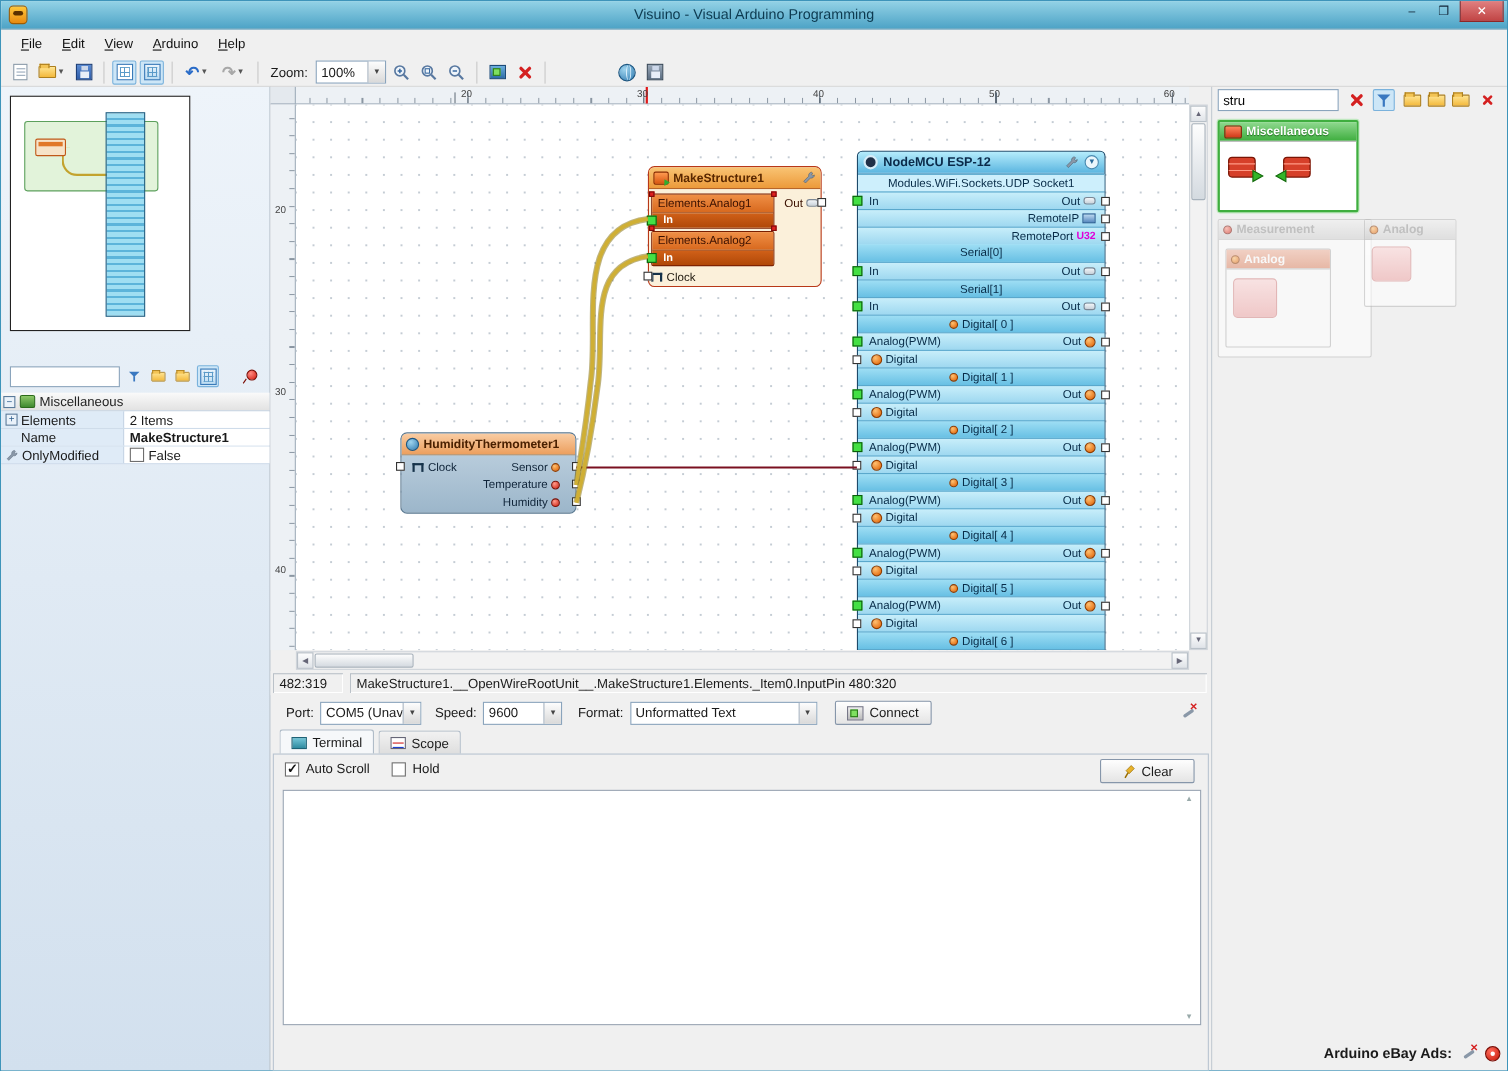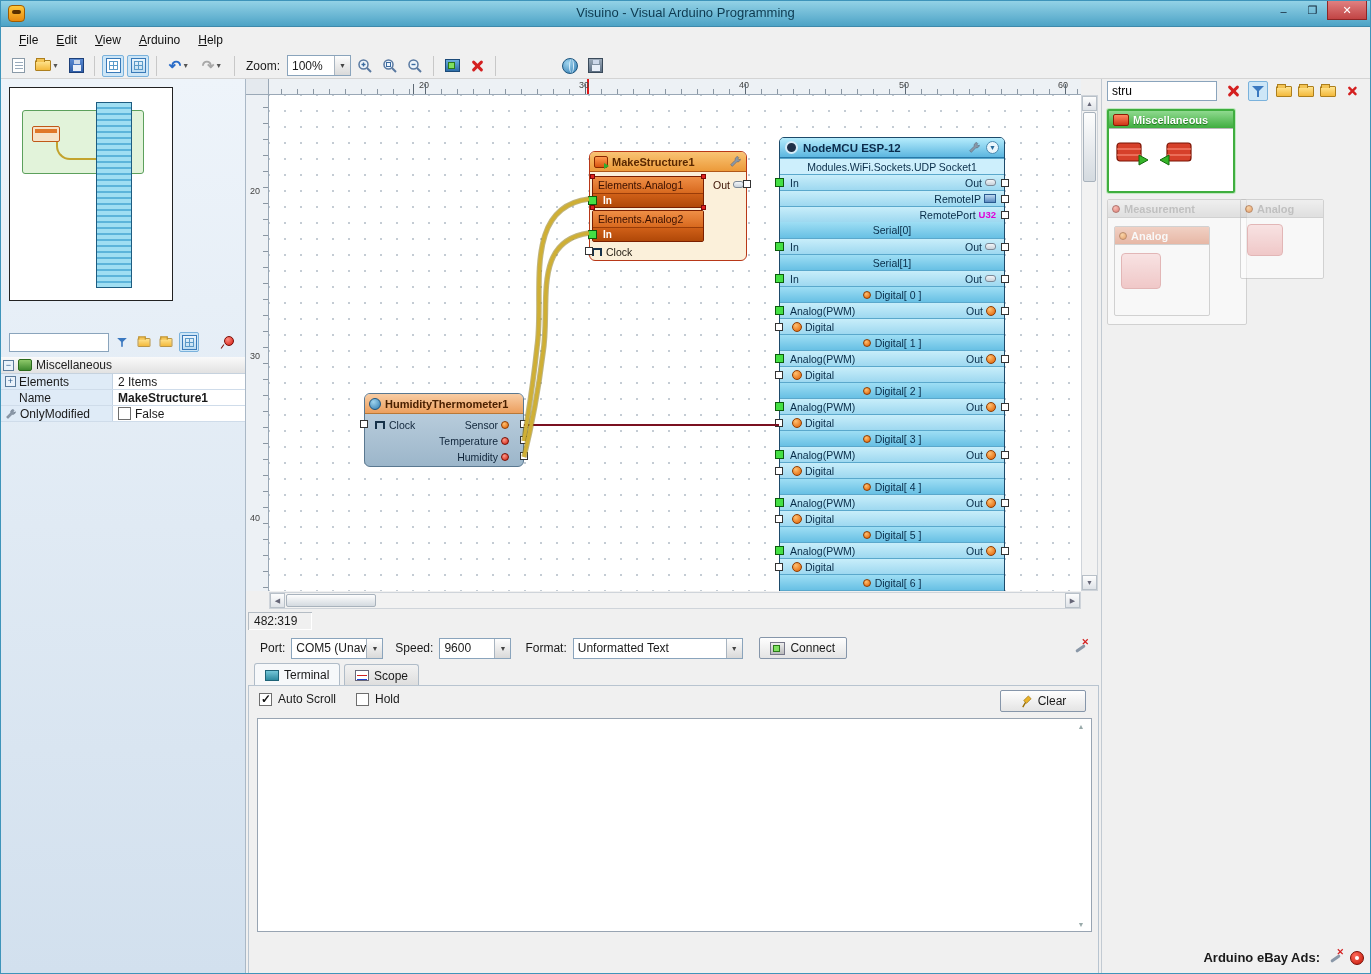--- a/index.html
+++ b/index.html
@@ -603,20 +603,21 @@
     </div>
 
     <div class="sb" style="left:23px;top:513px;width:812px;height:17px">
       <span class="sb-btn" style="left:0;top:0;width:15px;height:15px">◀</span>
       <span class="sb-thumb" style="left:16px;top:1px;width:90px;height:13px"></span>
       <span class="sb-btn" style="right:0;top:0;width:15px;height:15px">▶</span>
     </div>
 
     <div id="statusbar">
       <span class="status-cell" style="width:64px">482:319</span>
+      <span class="status-cell" style="flex:1;margin-right:4px">MakeStructure1.__OpenWireRootUnit__.MakeStructure1.Elements._Item0.InputPin 480:320</span>
     </div>
 
     <div id="portbar">
       <span>Port:</span>
       <span class="combo" style="width:92px">
         <span class="cval">COM5 (Unava</span>
         <span class="cbtn">▼</span>
       </span>
       <span style="margin-left:6px">Speed:</span>
       <span class="combo" style="width:72px">

